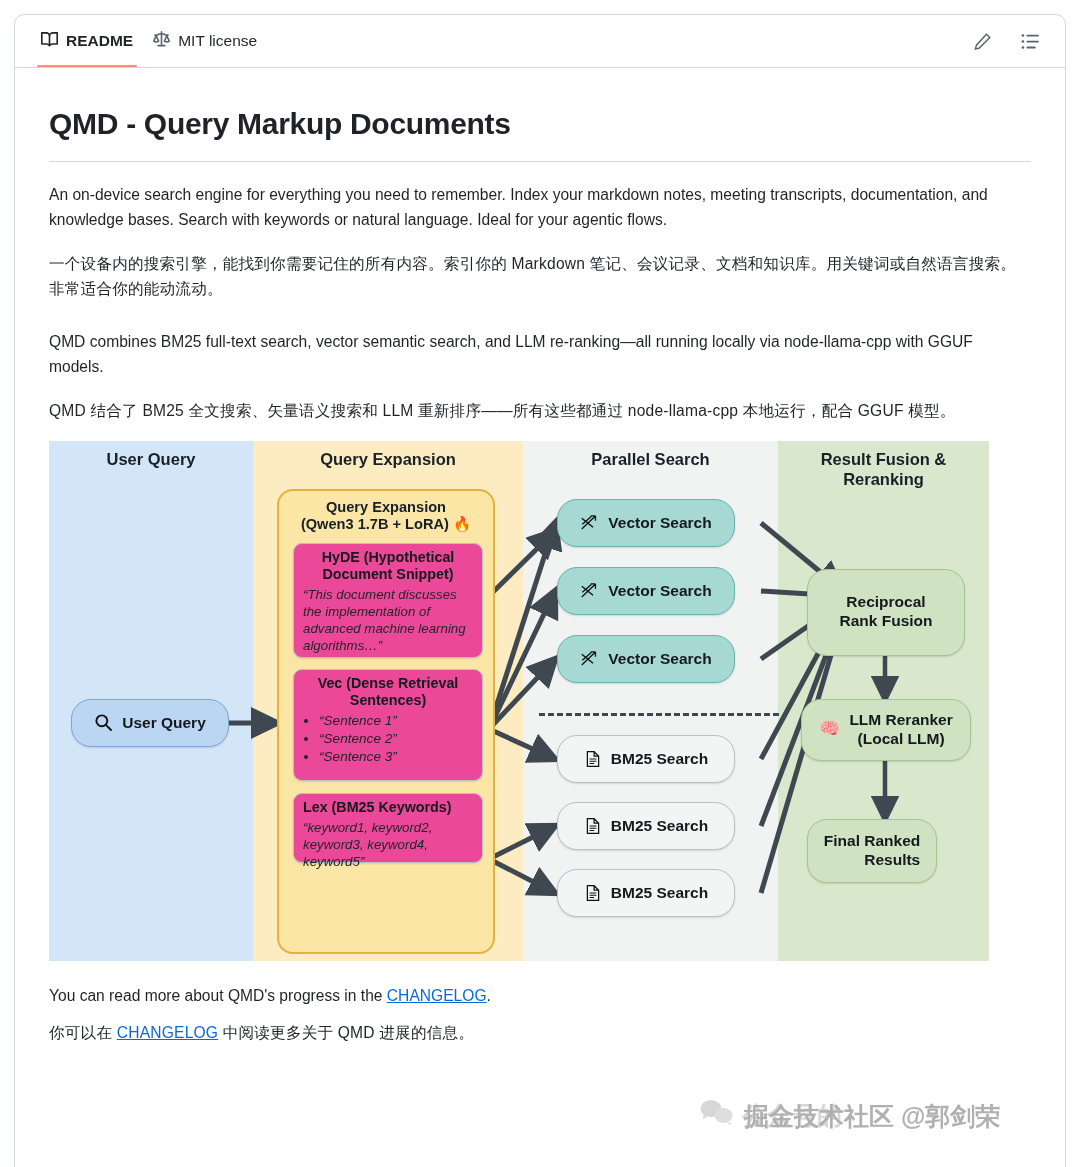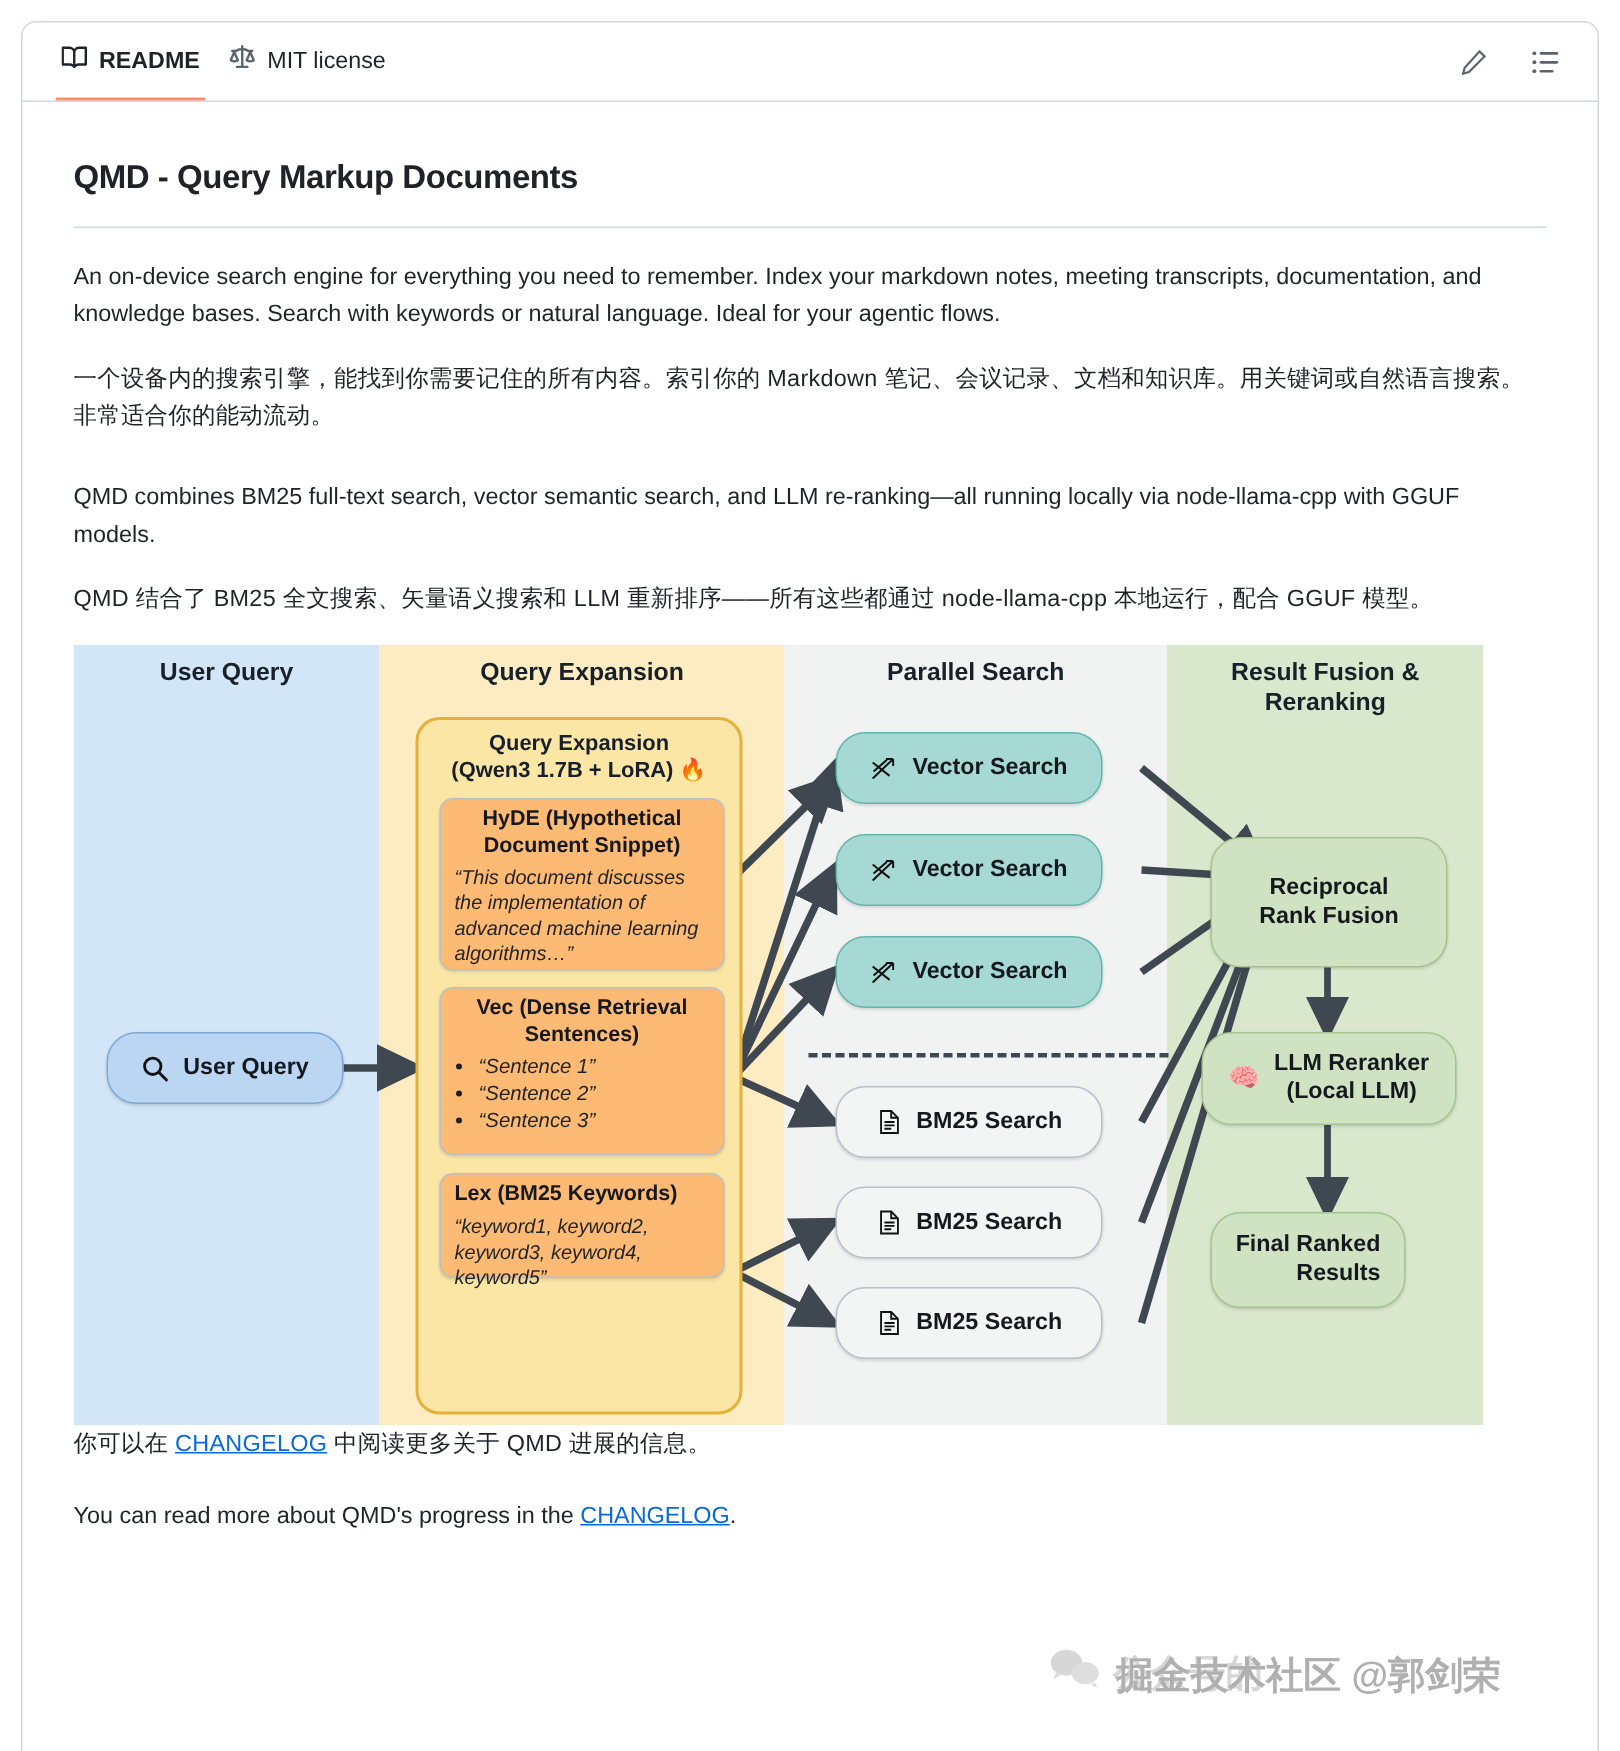--- a/index.html
+++ b/index.html
@@ -45,21 +45,21 @@
   .tab .tab-underline {
     position:absolute; left:6px; right:6px; bottom:0;
     height:2.5px; background:#fd8c73; border-radius:2px;
   }
   .tabicons { margin-left:auto; display:flex; align-items:center; gap:26px; padding-right:8px; }
   .iconbtn { width:22px; height:22px; display:flex; align-items:center; justify-content:center; cursor:pointer; color:#59636e; }
 
   
   .doc { padding:28px 34px 0 34px; }
   h1.title {
-    font-size:22px;
+    font-size:30px;
     line-height:1.3;
     font-weight:700;
     letter-spacing:-0.3px;
     margin:8px 0 0 0;
     color:#1f2328;
   }
   h1.title.second { margin-top:4px; }
   .rule { height:1px; background:#d1d9e0; margin:18px 0 20px 0; }
 
   p.para {
@@ -107,21 +107,21 @@
     background:#fbe6a6;
     border-radius:16px;
   }
   .group-title {
     position:absolute; left:0; right:0; top:8px;
     text-align:center; font-size:14.6px; font-weight:700; color:#17202a;
     line-height:1.2;
   }
   .subnode {
     position:absolute;
-    background:#fdba74;
+    background:#ec4899;
     border:1.4px solid #b9c0c7;
     border-radius:9px;
     box-shadow:0 1px 2px rgba(0,0,0,.12);
     padding:5px 9px;
   }
   .subnode .sn-title {
     text-align:center; font-size:14.3px; font-weight:700; color:#15191e; line-height:1.2;
   }
   .subnode .sn-body {
     font-size:13.3px; font-style:italic; color:#1f2328; line-height:1.28; margin-top:3px;
@@ -373,25 +373,25 @@
       </div>
 
       <div class="node green" style="left:758px;top:378px;width:130px;height:64px;text-align:right;line-height:1.22;">
         <span>
           <span>Final Ranked</span><br>
           <span>Results</span>
         </span>
       </div>
     </div>
 
+    <p class="para" style="margin-top:22px;margin-bottom:12px;">
+      <span>You can read more about QMD's progress in the </span><a class="link">CHANGELOG</a><span>.</span>
+    </p>
     <p class="para cjk">
       <span>你可以在 </span><a class="link">CHANGELOG</a><span> 中阅读更多关于 QMD 进展的信息。</span>
-    </p>
-    <p class="para" style="margin-top:22px;margin-bottom:12px;">
-      <span>You can read more about QMD's progress in the </span><a class="link">CHANGELOG</a><span>.</span>
     </p>
   </div>
 </div>
 
 <div class="wm light">
   <span>
     <svg width="34" height="28" viewBox="0 0 34 28" fill="#d7d7d7">
       <ellipse cx="11" cy="10.5" rx="10.5" ry="8.6"></ellipse>
       <path d="M4 17l-1.6 4.2L7 19Z"></path>
       <ellipse cx="23.5" cy="17.5" rx="9" ry="7.4" fill="#dedede"></ellipse>

